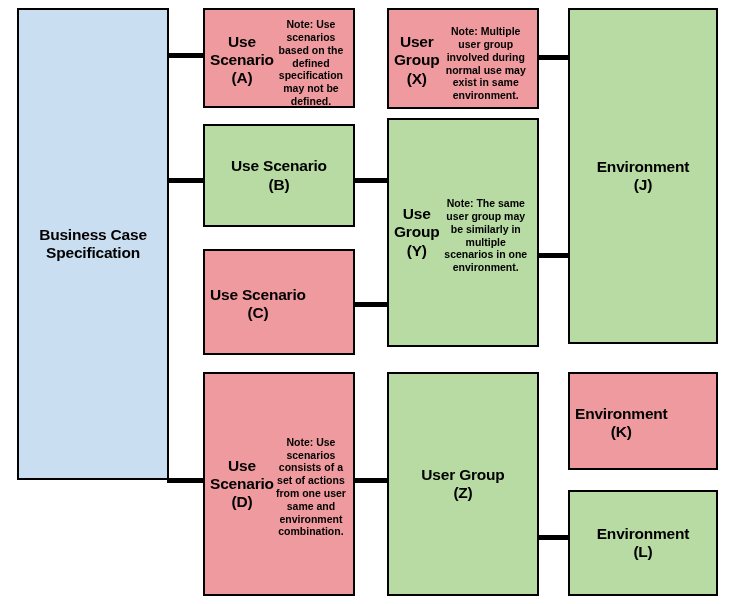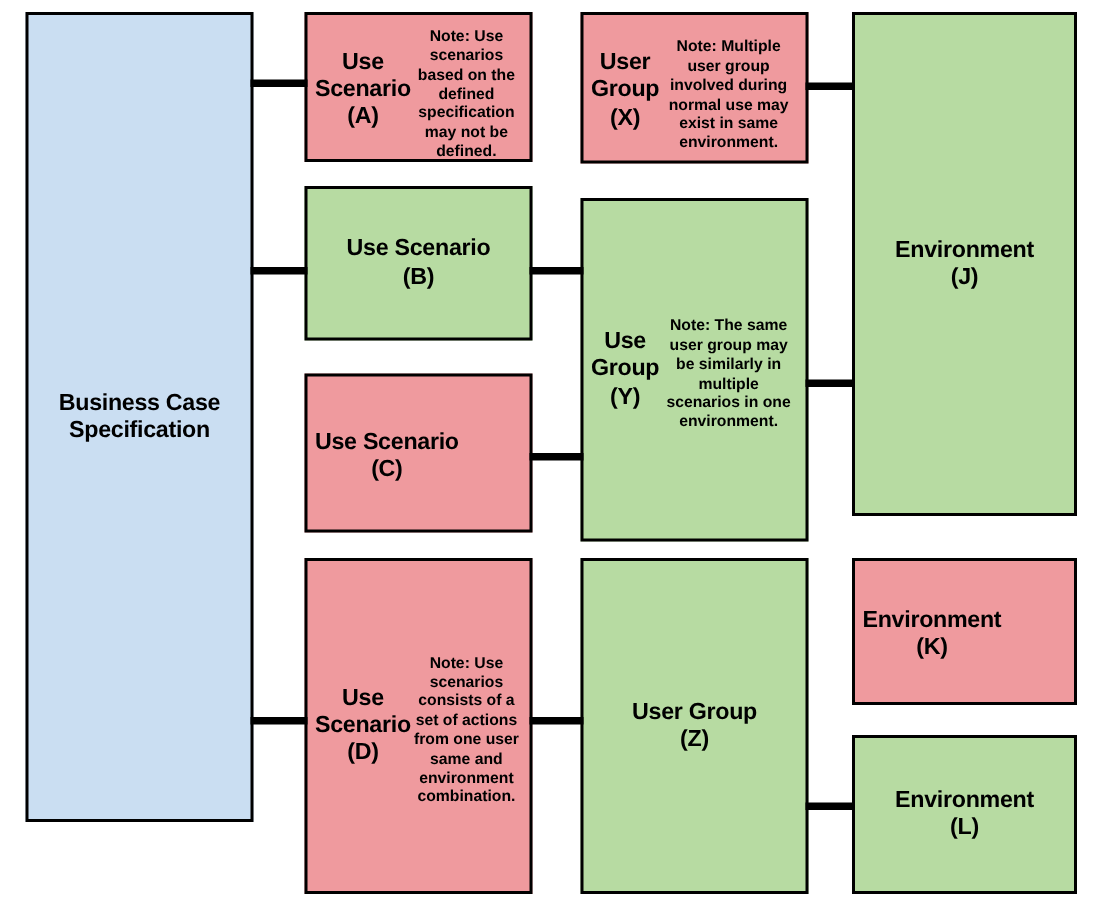--- a/index.html
+++ b/index.html
@@ -52,21 +52,21 @@
   .connector {
     position: absolute;
     background: #000000;
     height: 5px;
   }
 </style>
 </head>
 <body>
 
 <div id="canvas" style="background: rgb(255, 255, 255);">
-    <div class="node" style="left: 17px; top: 8px; width: 152px; height: 540px; background: rgb(202, 222, 242); border-color: rgb(0, 0, 0);">
+    <div class="node" style="left: 17px; top: 8px; width: 152px; height: 472px; background: rgb(202, 222, 242); border-color: rgb(0, 0, 0);">
       <div class="title">Business Case
 Specification</div>
     </div>
     <div class="node has-note" style="left: 203px; top: 8px; width: 152px; height: 100px; background: rgb(239, 154, 158); border-color: rgb(0, 0, 0);">
       <div class="title">Use Scenario
 (A)</div>
       <div class="note">Note: Use scenarios based on the defined specification may not be defined.</div>
     </div>
     <div class="node" style="left: 203px; top: 124px; width: 152px; height: 103px; background: rgb(183, 219, 162); border-color: rgb(0, 0, 0);">
       <div class="title">Use Scenario
@@ -79,21 +79,21 @@
     <div class="node has-note centered" style="left: 203px; top: 372px; width: 152px; height: 224px; background: rgb(239, 154, 158); border-color: rgb(0, 0, 0);">
       <div class="title">Use Scenario
 (D)</div>
       <div class="note">Note: Use scenarios consists of a set of actions from one user same and environment combination.</div>
     </div>
     <div class="node has-note" style="left: 387px; top: 8px; width: 152px; height: 101px; background: rgb(239, 154, 158); border-color: rgb(0, 0, 0);">
       <div class="title">User Group
 (X)</div>
       <div class="note">Note: Multiple user group involved during normal use may exist in same environment.</div>
     </div>
-    <div class="node has-note centered" style="left: 387px; top: 132px; width: 152px; height: 229px; background: rgb(183, 219, 162); border-color: rgb(0, 0, 0);">
+    <div class="node has-note centered" style="left: 387px; top: 118px; width: 152px; height: 229px; background: rgb(183, 219, 162); border-color: rgb(0, 0, 0);">
       <div class="title">Use Group
 (Y)</div>
       <div class="note">Note: The same user group may be similarly in multiple scenarios in one environment.</div>
     </div>
     <div class="node" style="left: 387px; top: 372px; width: 152px; height: 224px; background: rgb(183, 219, 162); border-color: rgb(0, 0, 0);">
       <div class="title">User Group
 (Z)</div>
     </div>
     <div class="node" style="left: 568px; top: 8px; width: 150px; height: 336px; background: rgb(183, 219, 162); border-color: rgb(0, 0, 0);">
       <div class="title">Environment

